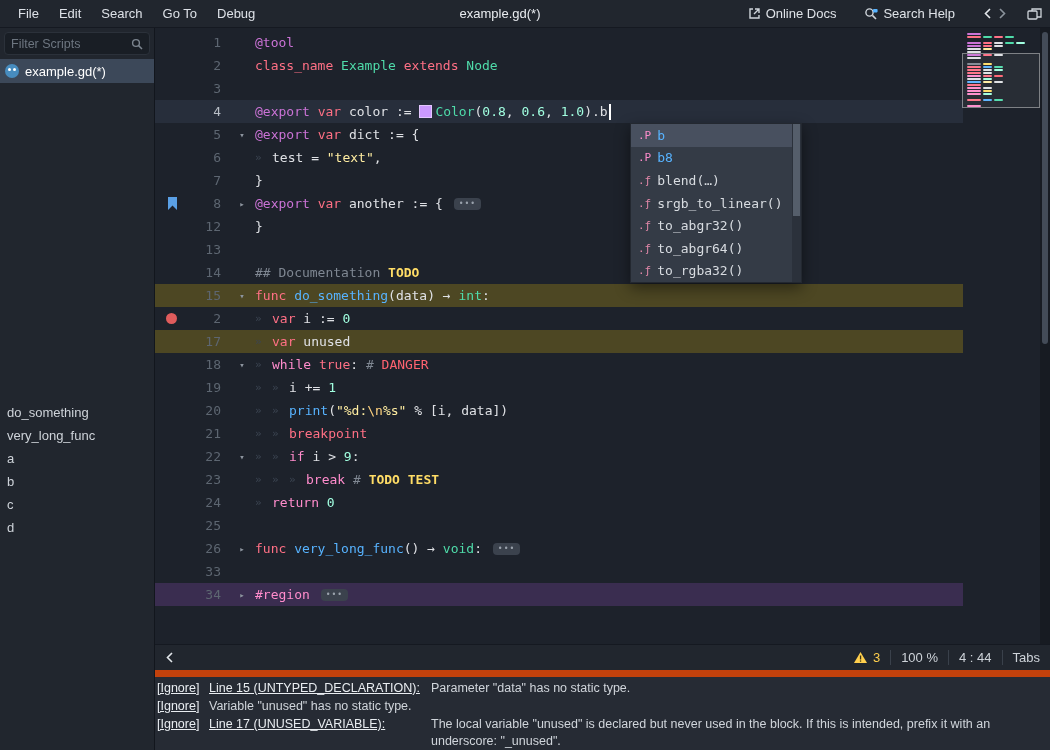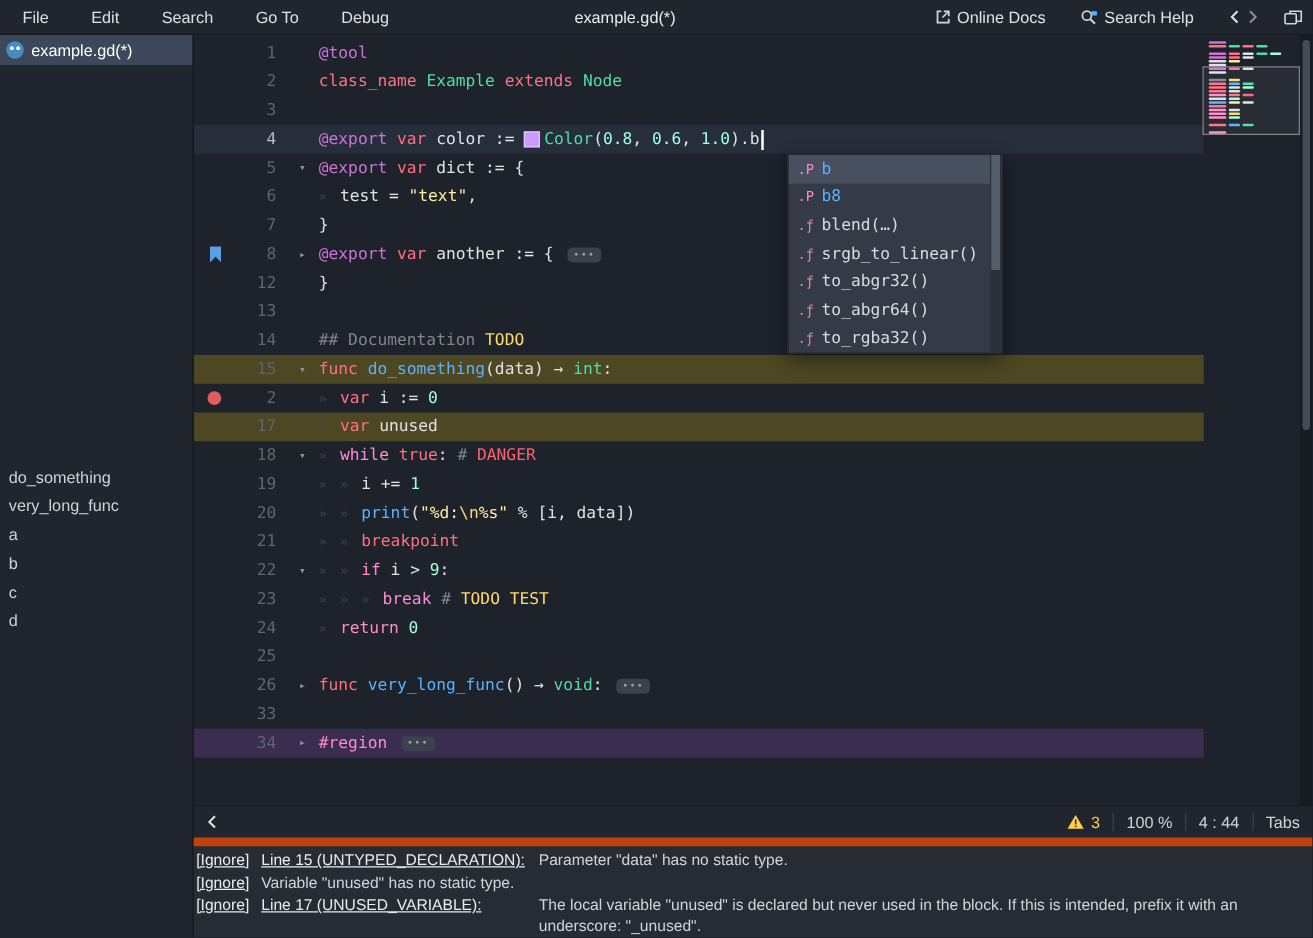--- a/index.html
+++ b/index.html
@@ -2,21 +2,21 @@
 <html><head>
 <meta charset="utf-8">
 <style>
   * { box-sizing: border-box; margin: 0; padding: 0; }
   html,body { width:1050px; height:750px; overflow:hidden; }
   body { background:#1d222b; font-family:"Liberation Sans",sans-serif; cursor:default; }
   .app { width:1050px; height:750px; display:flex; flex-direction:column; }
 
   
   .menubar { height:28px; background:#21262e; border-bottom:1px solid #151921; display:flex; align-items:center; padding:0 8px; position:relative; flex:none; }
-  .menus { display:flex; align-items:center;gap:14px; }
+  .menus { display:flex; align-items:center; }
   .menu-item { color:#dde1e7; font-size:13px; padding:3px 10px; border-radius:3px; white-space:nowrap; }
   .window-title { position:absolute; left:400px; width:200px; text-align:center; color:#e9ecf0; font-size:13px; }
   .menu-right { margin-left:auto; display:flex; align-items:center; gap:20px; color:#dfe3e8; font-size:13px; }
   .menu-btn { display:flex; align-items:center; gap:5px; padding:2px 4px; border-radius:3px; white-space:nowrap; }
   .nav-arrows { display:flex; align-items:center; gap:6px; margin-left:4px; }
   .icon-svg { display:block; }
 
   
   .main { flex:1; display:flex; min-height:0; }
 
@@ -46,21 +46,21 @@
   .g-num { width:50px; flex:none; text-align:right; padding-right:8px; color:#5d6671; font-size:13px; }
   .bg-current .g-num { color:#b8bec6; }
   .g-fold { width:26px; flex:none; text-align:center; color:#8d959f; font-size:9px; }
   .code-text { display:flex; align-items:center; white-space:pre; }
   .code-text span { white-space:pre; }
 
   .tab { display:inline-block; width:17px; color:#3c4552; font-size:11px; }
   .tok-ann { color:#cb73d6; } .tok-kw { color:#ff7085; } .tok-cf { color:#ff8ccc; }
   .tok-type { color:#4fdcaa; } .tok-num { color:#a1ffe0; } .tok-fn { color:#57b3ff; }
   .tok-str { color:#ffeda1; } .tok-esc { color:#ffd27f; } .tok-cmt { color:#7f8792; }
-  .tok-todo { color:#ffdd66; } .tok-crit { color:#ff6370; } .tok-txt { color:#dfe1e5; }
+  .tok-todo { color:#ffdd66;font-weight:bold; } .tok-crit { color:#ff6370; } .tok-txt { color:#dfe1e5; }
 
   .swatch { width:13px; height:13px; display:inline-block; margin-right:3px; border:1px solid rgba(255,255,255,.45); flex:none; }
   .fold-ellipsis { background:#3b424d; color:#9aa2ac; border-radius:4px; font-size:8px; letter-spacing:1px; padding:2px 5px; margin-left:3px; line-height:8px; }
   .caret { display:inline-block; width:2px; height:16px; background:#ffffff; margin-left:1px; }
   .bookmark { width:9px; height:13px; background:#5aa0e6; clip-path:polygon(0 0,100% 0,100% 100%,50% 65%,0 100%); }
   .breakpoint { width:11px; height:11px; border-radius:50%; background:#e05c5c; }
 
   
   .autocomplete { position:absolute; left:475px; top:95px; width:172px; background:#343b46; border:1px solid #232830; box-shadow:0 5px 14px rgba(0,0,0,.45); z-index:5; }
   .ac-row { height:22.6px; display:flex; align-items:center; gap:6px; padding:0 12px 0 7px; }
@@ -141,20 +141,29 @@
       <svg class="icon-svg" width="15" height="14" viewBox="0 0 15 14">
           <rect x="1" y="4" width="9" height="8" rx="1" fill="none" stroke="#cfd5db" stroke-width="1.3"></rect>
           <path d="M5 4 V2 H14 V10 H10" fill="none" stroke="#cfd5db" stroke-width="1.3"></path>
         </svg>
     </div>
   </div>
 
   <div class="main">
 
     <div class="sidebar">
+      <div class="filter-row">
+        <div class="filter-input">
+          <input type="text" placeholder="Filter Scripts" style="">
+          <svg class="icon-svg" width="12" height="12" viewBox="0 0 12 12">
+              <circle cx="5" cy="5" r="3.4" fill="none" stroke="#7c858f" stroke-width="1.4"></circle>
+              <path d="M7.6 7.6 L11 11" stroke="#7c858f" stroke-width="1.5"></path>
+            </svg>
+        </div>
+      </div>
       <div class="script-list">
           <div class="script-item selected">
             <span class="godot-icon"></span>
             <span>example.gd(*)</span>
           </div>
         </div>
       <div class="method-list">
           <div class="method-item">do_something</div>
           <div class="method-item">very_long_func</div>
           <div class="method-item">a</div>

